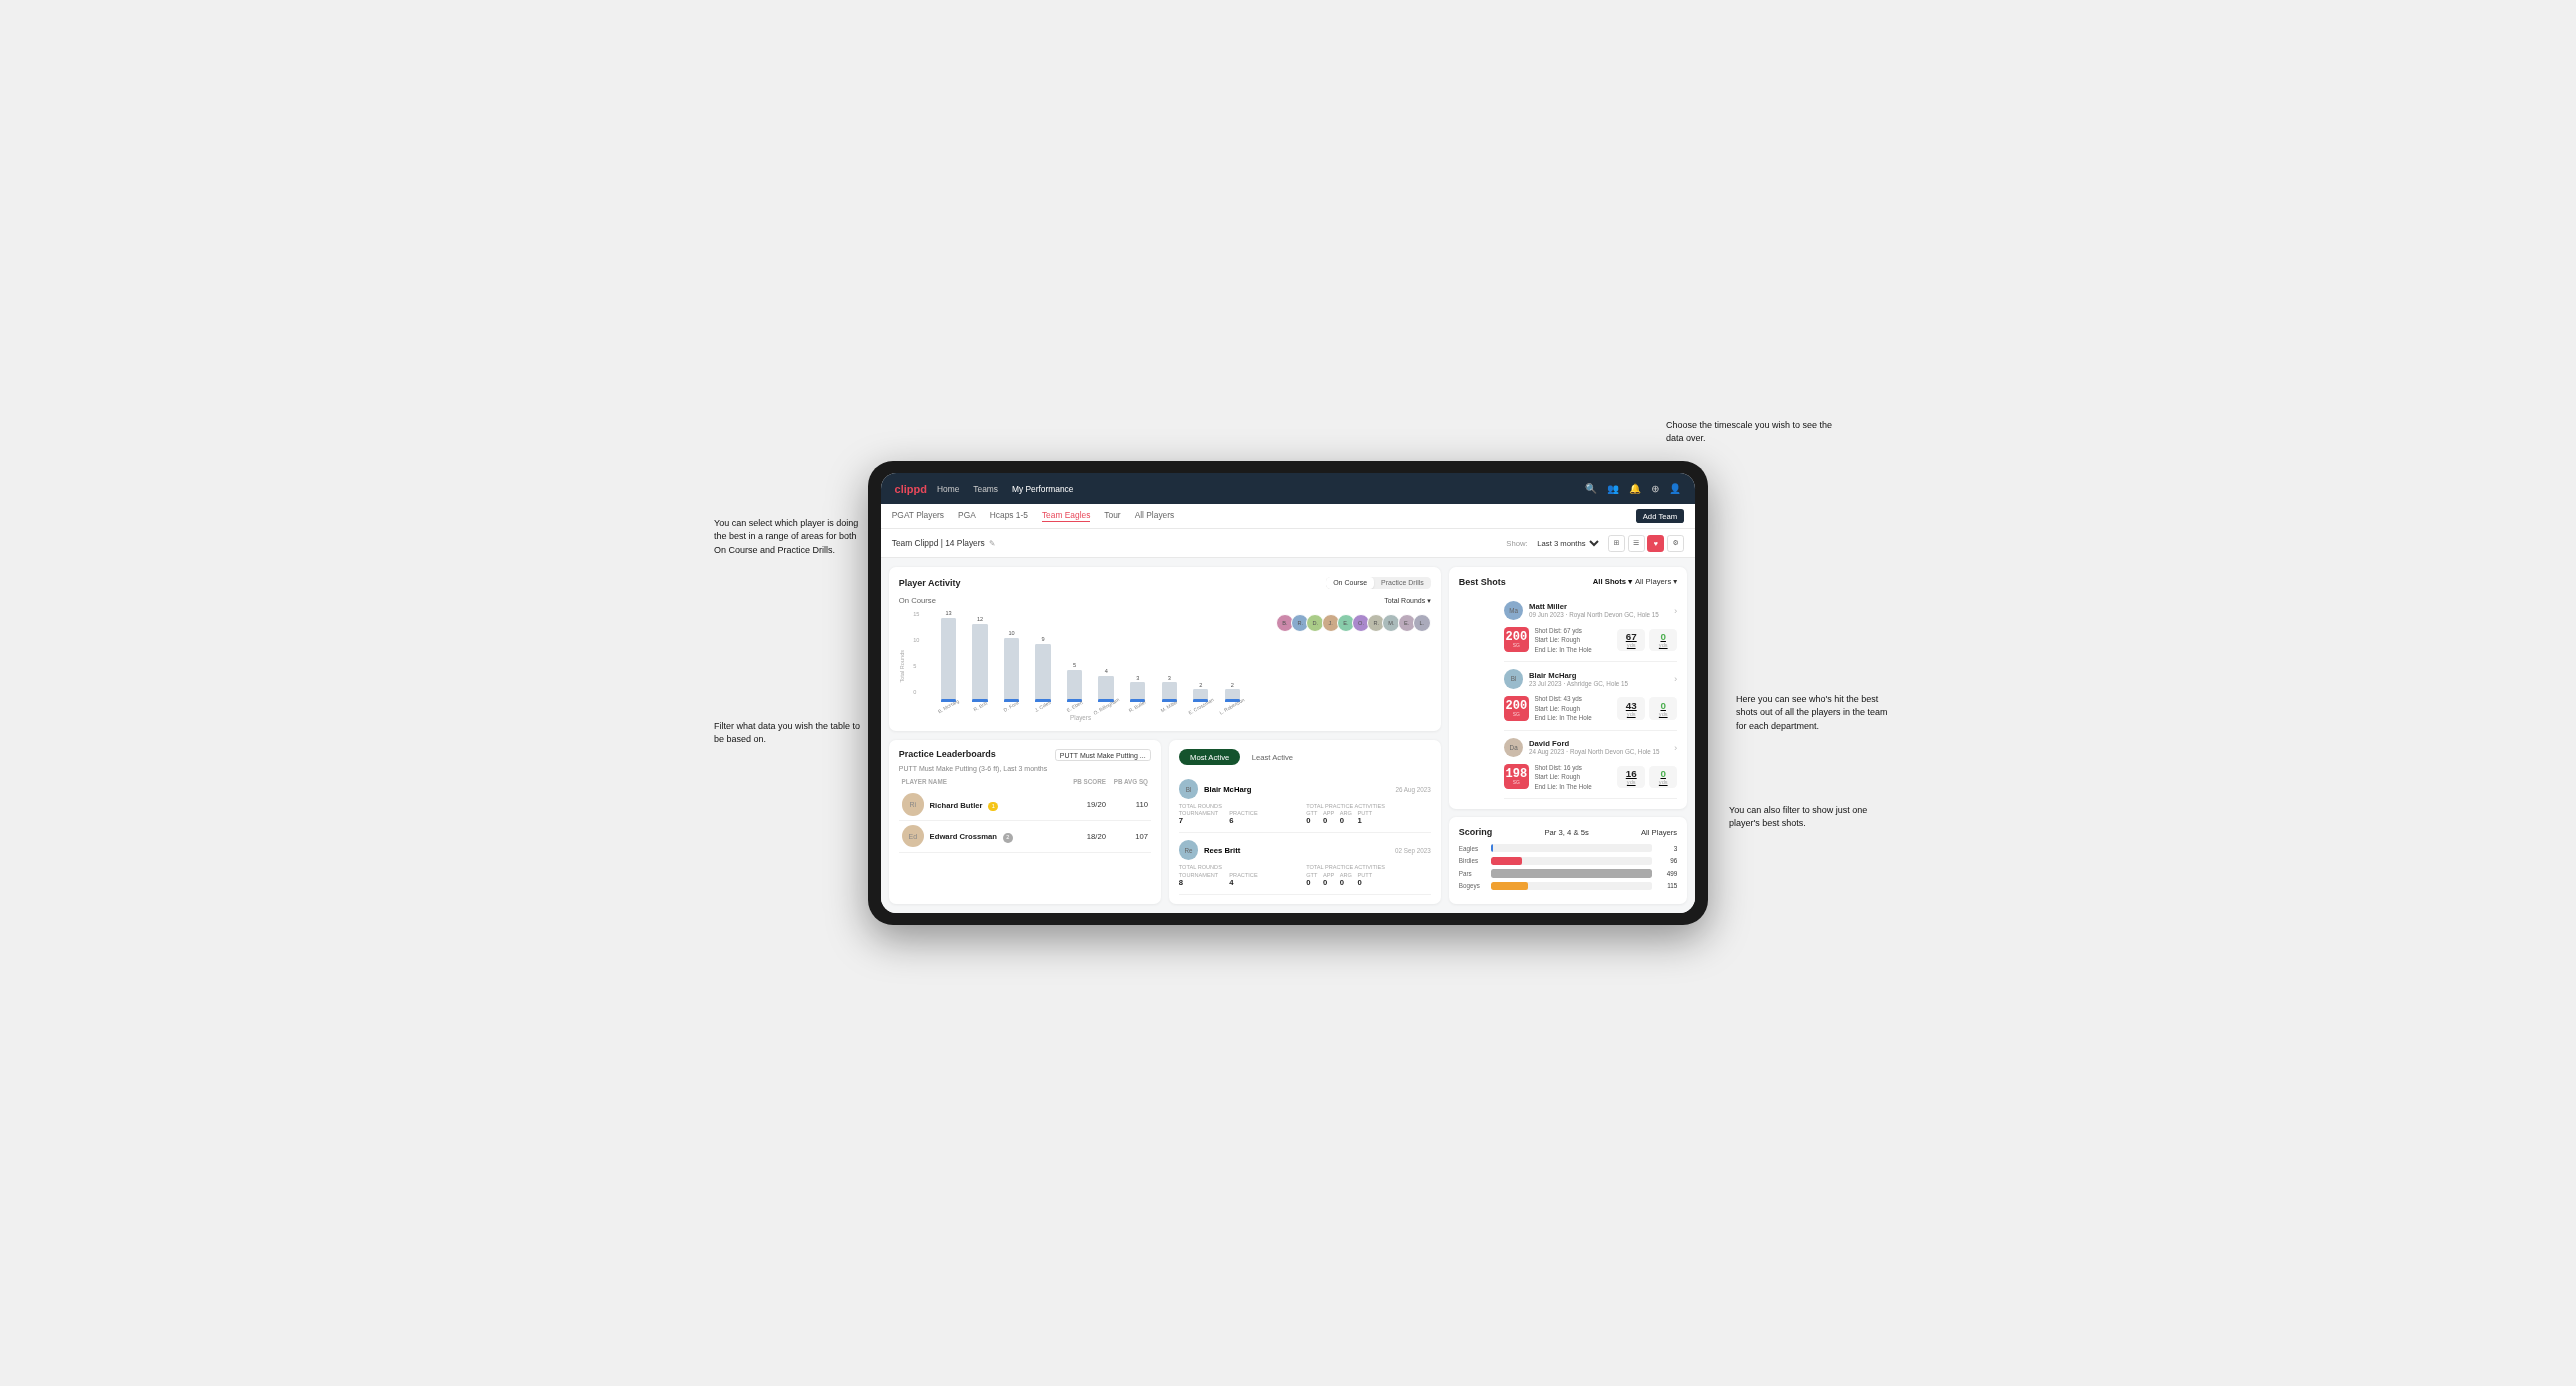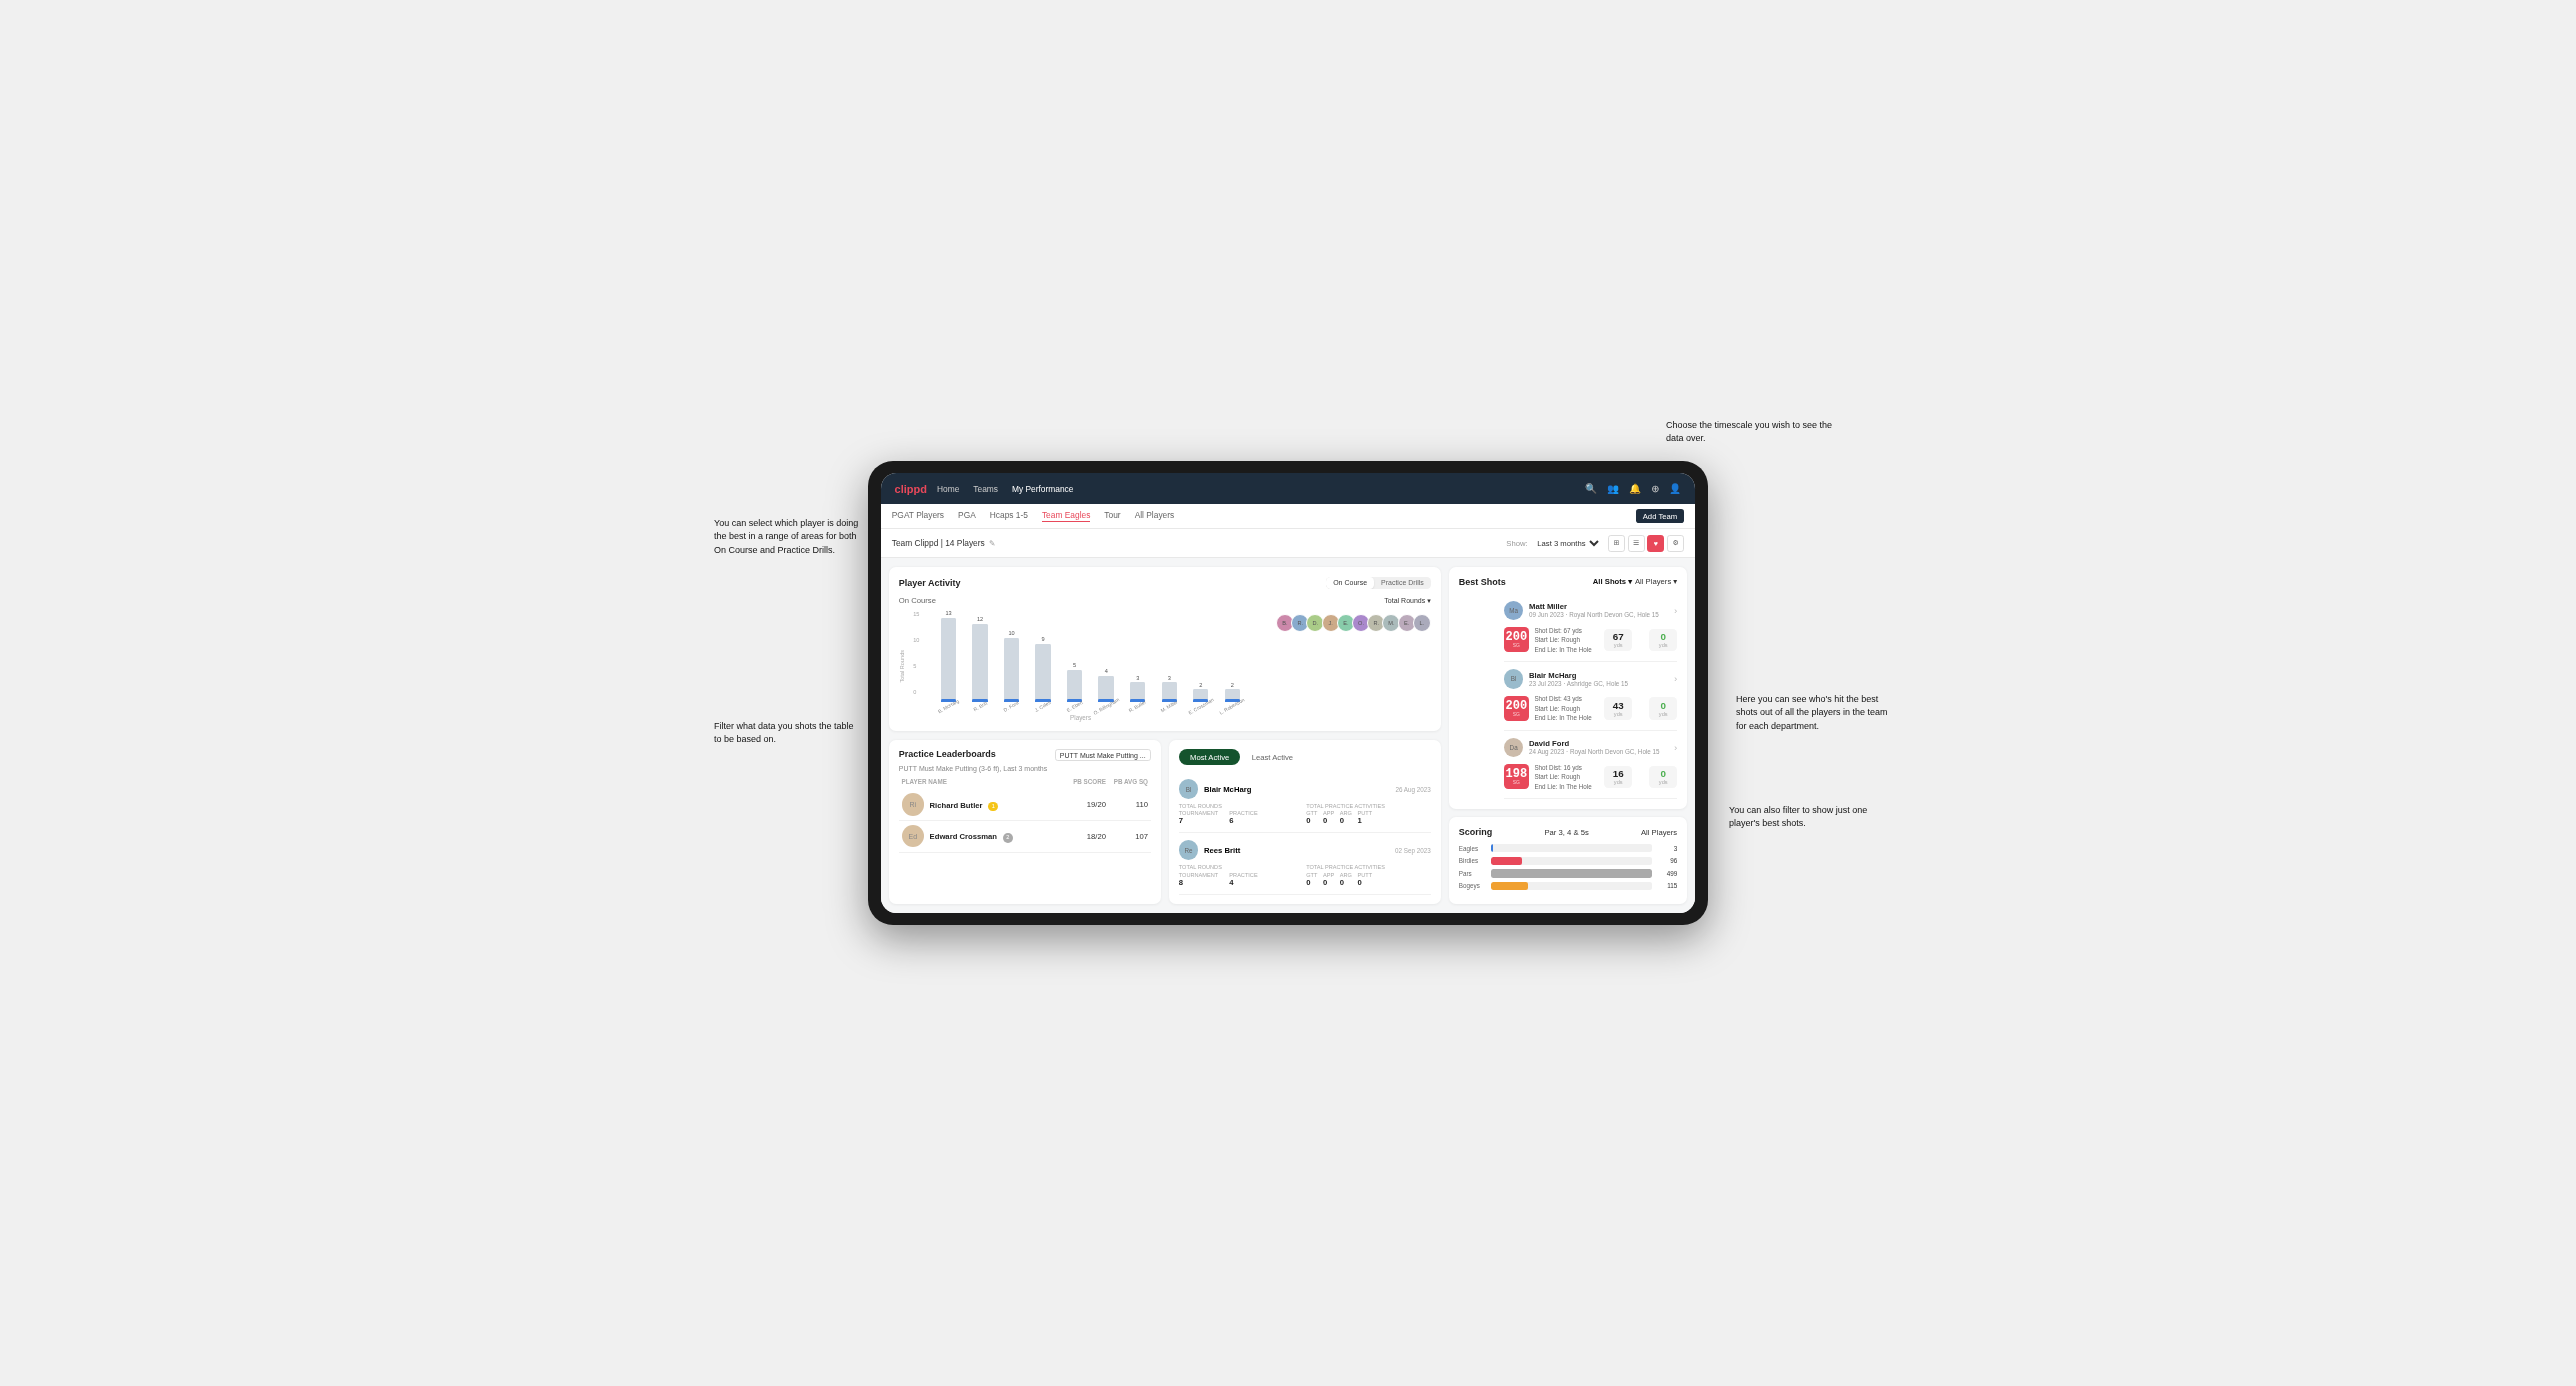--- a/index.html
+++ b/index.html
@@ -419,21 +419,22 @@
       flex-direction: column;
       align-items: center;
       justify-content: center;
       flex-shrink: 0;
     }
     .sg-number { color: #fff; font-size: 12px; font-weight: 700; line-height: 1; font-family: Liberation Mono, monospace; }
     .sg-label { color: rgba(255,255,255,0.7); font-size: 4.9px; }
     .shot-details { flex: 1; font-size: 6.3px; color: #666; line-height: 1.5; }
     .shot-stat-group {
       display: flex;
-      gap: 17px;
+      gap: 4px;
+      text-decoration: underline;
     }
     .shot-stat-box {
       display: flex;
       flex-direction: column;
       align-items: center;
       background: #f5f5f5;
       border-radius: 4.2px;
       padding: 2.8px 5.6px;
       min-width: 28px;
     }
@@ -524,21 +525,21 @@
     .pars-fill { background: #aaa; }
     .bogeys-fill { background: #f0a030; }
   </style>
 </head>
 <body>
 
 <div class="page-wrapper">
 
   <div class="annotation annotation-top-right">Choose the timescale you wish to see the data over.</div>
   <div class="annotation annotation-left-top">You can select which player is doing the best in a range of areas for both On Course and Practice Drills.</div>
-  <div class="annotation annotation-left-bottom">Filter what data you shots the table to be based on.</div>
+  <div class="annotation annotation-left-bottom">Filter what data you wish the table to be based on.</div>
   <div class="annotation annotation-right-mid">Here you can see who's hit the best shots out of all the players in the team for each department.</div>
   <div class="annotation annotation-right-bottom">You can also filter to show just one player's best shots.</div>
 
   <div class="tablet-frame">
     <div class="tablet-inner">
 
       <div class="top-nav">
         <div class="nav-logo">clippd</div>
         <div class="nav-links">
           <span class="nav-link">Home</span>

